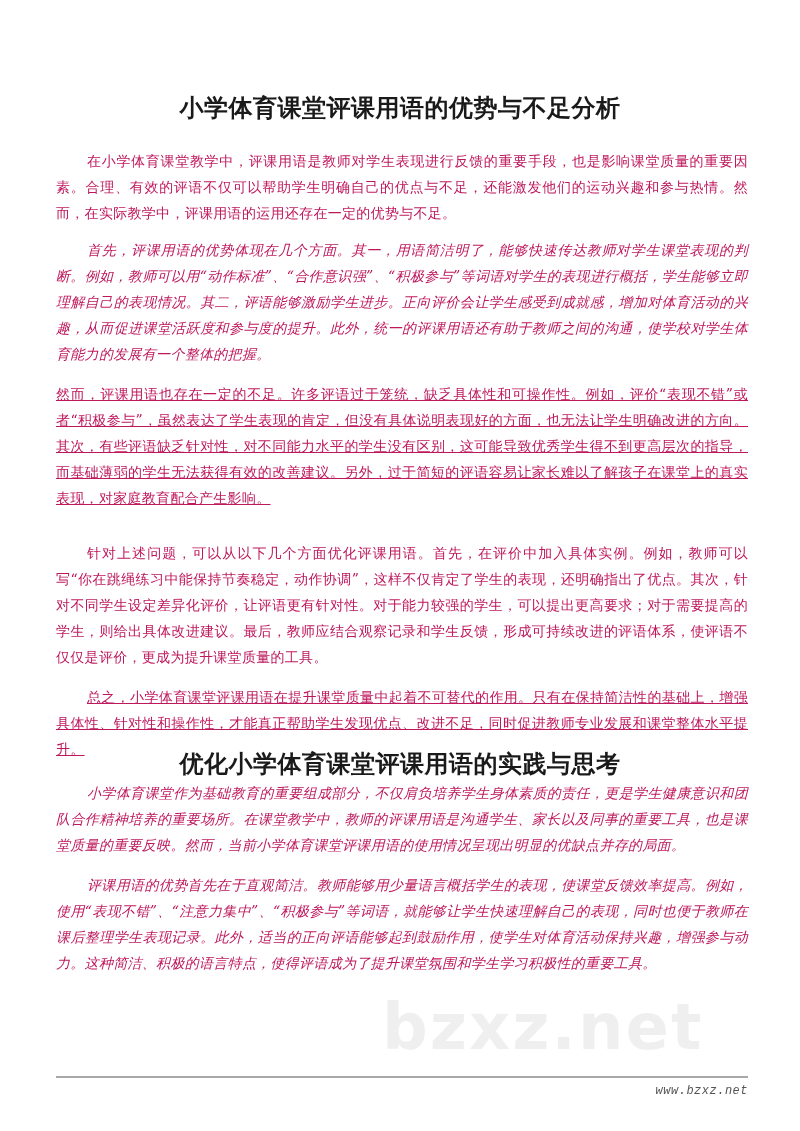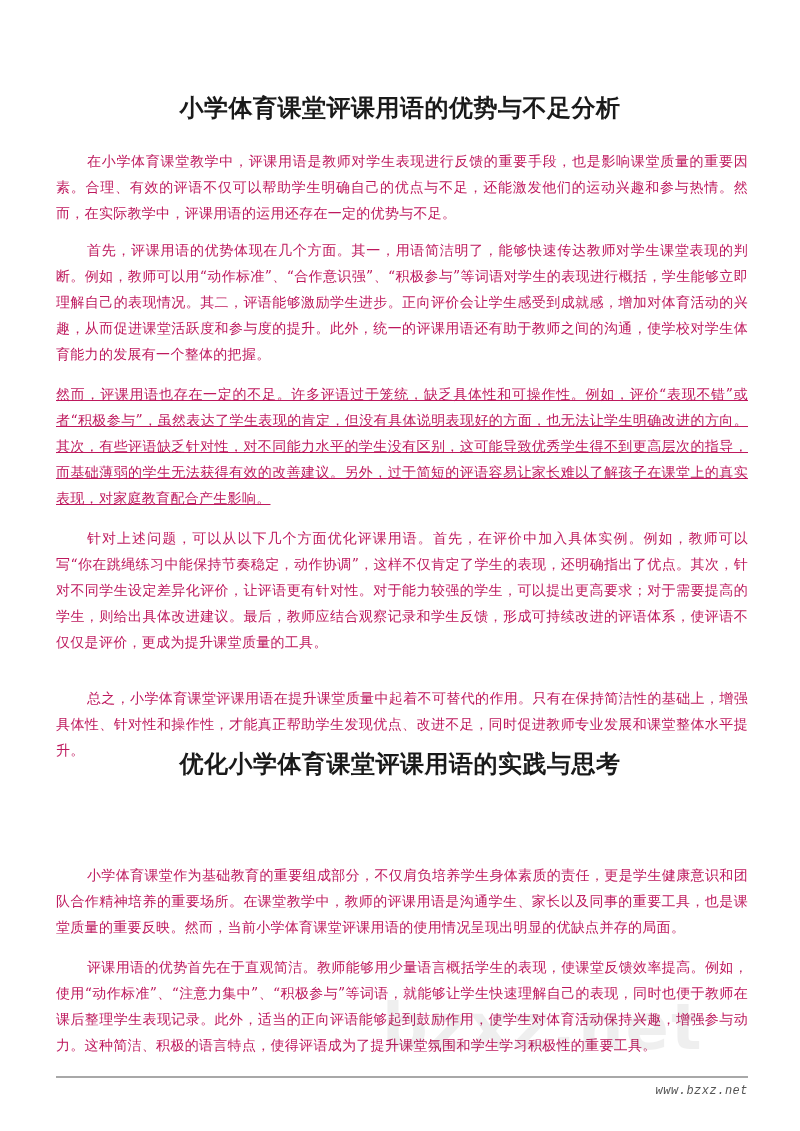--- a/index.html
+++ b/index.html
@@ -83,31 +83,31 @@
   </style>
 </head>
 <body>
 
 <div class="page">
 
   <h1 class="title title-1">小学体育课堂评课用语的优势与不足分析</h1>
 
   <div class="section" style="top:148px;">
     <p class="para indent">在小学体育课堂教学中，评课用语是教师对学生表现进行反馈的重要手段，也是影响课堂质量的重要因素。合理、有效的评语不仅可以帮助学生明确自己的优点与不足，还能激发他们的运动兴趣和参与热情。然而，在实际教学中，评课用语的运用还存在一定的优势与不足。</p>
-    <p class="para indent" style="margin-top:11px;">首先，评课用语的优势体现在几个方面。其一，用语简洁明了，能够快速传达教师对学生课堂表现的判断。例如，教师可以用“动作标准”、“合作意识强”、“积极参与”等词语对学生的表现进行概括，学生能够立即理解自己的表现情况。其二，评语能够激励学生进步。正向评价会让学生感受到成就感，增加对体育活动的兴趣，从而促进课堂活跃度和参与度的提升。此外，统一的评课用语还有助于教师之间的沟通，使学校对学生体育能力的发展有一个整体的把握。</p>
+    <p class="para indent" style="margin-top:11px;font-style:italic;">首先，评课用语的优势体现在几个方面。其一，用语简洁明了，能够快速传达教师对学生课堂表现的判断。例如，教师可以用“动作标准”、“合作意识强”、“积极参与”等词语对学生的表现进行概括，学生能够立即理解自己的表现情况。其二，评语能够激励学生进步。正向评价会让学生感受到成就感，增加对体育活动的兴趣，从而促进课堂活跃度和参与度的提升。此外，统一的评课用语还有助于教师之间的沟通，使学校对学生体育能力的发展有一个整体的把握。</p>
     <p class="para" style="margin-top:14px;text-decoration:underline;">然而，评课用语也存在一定的不足。许多评语过于笼统，缺乏具体性和可操作性。例如，评价“表现不错”或者“积极参与”，虽然表达了学生表现的肯定，但没有具体说明表现好的方面，也无法让学生明确改进的方向。其次，有些评语缺乏针对性，对不同能力水平的学生没有区别，这可能导致优秀学生得不到更高层次的指导，而基础薄弱的学生无法获得有效的改善建议。另外，过于简短的评语容易让家长难以了解孩子在课堂上的真实表现，对家庭教育配合产生影响。</p>
-    <p class="para indent" style="margin-top:14px;">针对上述问题，可以从以下几个方面优化评课用语。首先，在评价中加入具体实例。例如，教师可以写“你在跳绳练习中能保持节奏稳定，动作协调”，这样不仅肯定了学生的表现，还明确指出了优点。其次，针对不同学生设定差异化评价，让评语更有针对性。对于能力较强的学生，可以提出更高要求；对于需要提高的学生，则给出具体改进建议。最后，教师应结合观察记录和学生反馈，形成可持续改进的评语体系，使评语不仅仅是评价，更成为提升课堂质量的工具。</p>
-    <p class="para indent" style="margin-top:30px;">总之，小学体育课堂评课用语在提升课堂质量中起着不可替代的作用。只有在保持简洁性的基础上，增强具体性、针对性和操作性，才能真正帮助学生发现优点、改进不足，同时促进教师专业发展和课堂整体水平提升。</p>
+    <p class="para indent" style="margin-top:29px;">针对上述问题，可以从以下几个方面优化评课用语。首先，在评价中加入具体实例。例如，教师可以写“你在跳绳练习中能保持节奏稳定，动作协调”，这样不仅肯定了学生的表现，还明确指出了优点。其次，针对不同学生设定差异化评价，让评语更有针对性。对于能力较强的学生，可以提出更高要求；对于需要提高的学生，则给出具体改进建议。最后，教师应结合观察记录和学生反馈，形成可持续改进的评语体系，使评语不仅仅是评价，更成为提升课堂质量的工具。</p>
+    <p class="para indent" style="margin-top:14px;text-decoration:underline;">总之，小学体育课堂评课用语在提升课堂质量中起着不可替代的作用。只有在保持简洁性的基础上，增强具体性、针对性和操作性，才能真正帮助学生发现优点、改进不足，同时促进教师专业发展和课堂整体水平提升。</p>
   </div>
 
   <h1 class="title title-2">优化小学体育课堂评课用语的实践与思考</h1>
 
-  <div class="section" style="top:862px;">
+  <div class="section" style="top:780px;font-style:italic;">
     <p class="para indent">小学体育课堂作为基础教育的重要组成部分，不仅肩负培养学生身体素质的责任，更是学生健康意识和团队合作精神培养的重要场所。在课堂教学中，教师的评课用语是沟通学生、家长以及同事的重要工具，也是课堂质量的重要反映。然而，当前小学体育课堂评课用语的使用情况呈现出明显的优缺点并存的局面。</p>
-    <p class="para indent" style="margin-top:14px;">评课用语的优势首先在于直观简洁。教师能够用少量语言概括学生的表现，使课堂反馈效率提高。例如，使用“动作标准”、“注意力集中”、“积极参与”等词语，就能够让学生快速理解自己的表现，同时也便于教师在课后整理学生表现记录。此外，适当的正向评语能够起到鼓励作用，使学生对体育活动保持兴趣，增强参与动力。这种简洁、积极的语言特点，使得评语成为了提升课堂氛围和学生学习积极性的重要工具。</p>
+    <p class="para indent" style="margin-top:14px;">评课用语的优势首先在于直观简洁。教师能够用少量语言概括学生的表现，使课堂反馈效率提高。例如，使用“表现不错”、“注意力集中”、“积极参与”等词语，就能够让学生快速理解自己的表现，同时也便于教师在课后整理学生表现记录。此外，适当的正向评语能够起到鼓励作用，使学生对体育活动保持兴趣，增强参与动力。这种简洁、积极的语言特点，使得评语成为了提升课堂氛围和学生学习积极性的重要工具。</p>
   </div>
 
   <div class="watermark">bzxz.net</div>
 
   <div class="footer-rule"></div>
   <div class="footer-url">www.bzxz.net</div>
 
 </div>
 
 </body></html>

